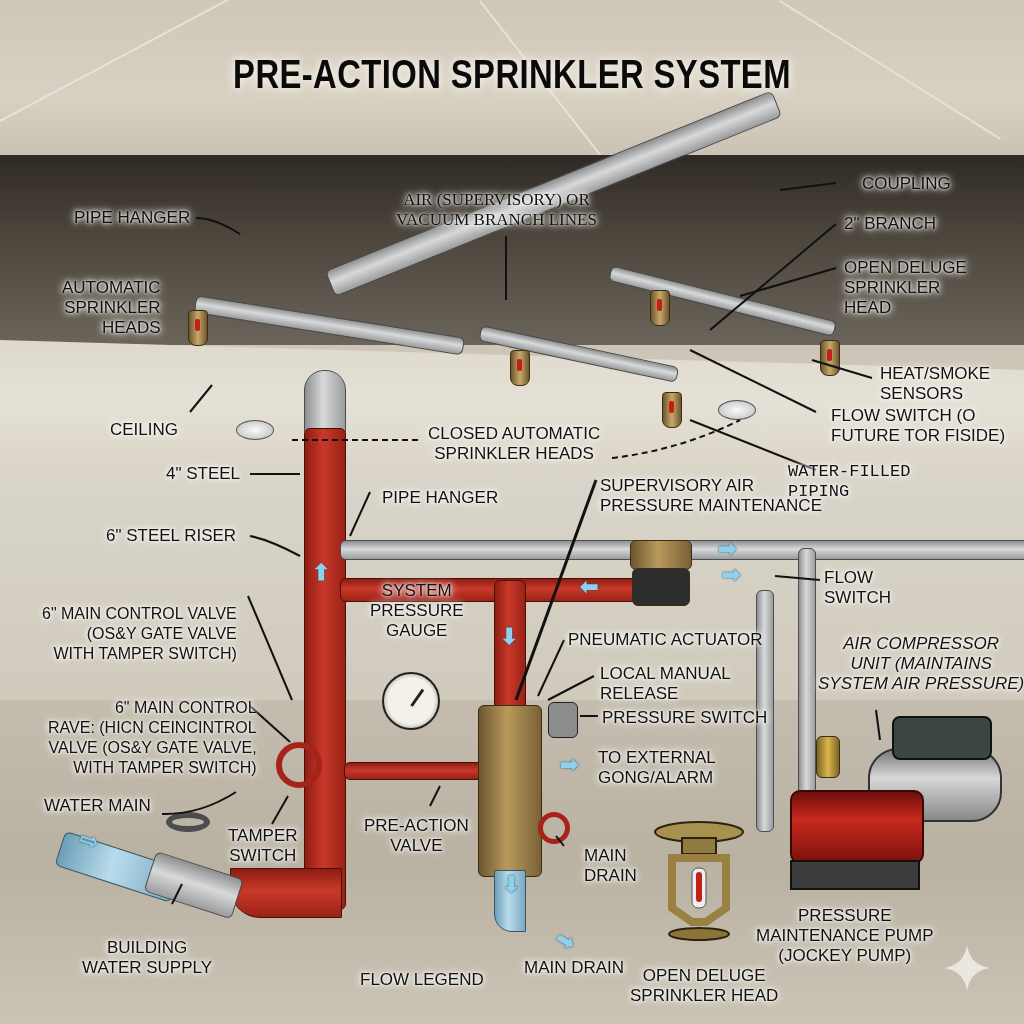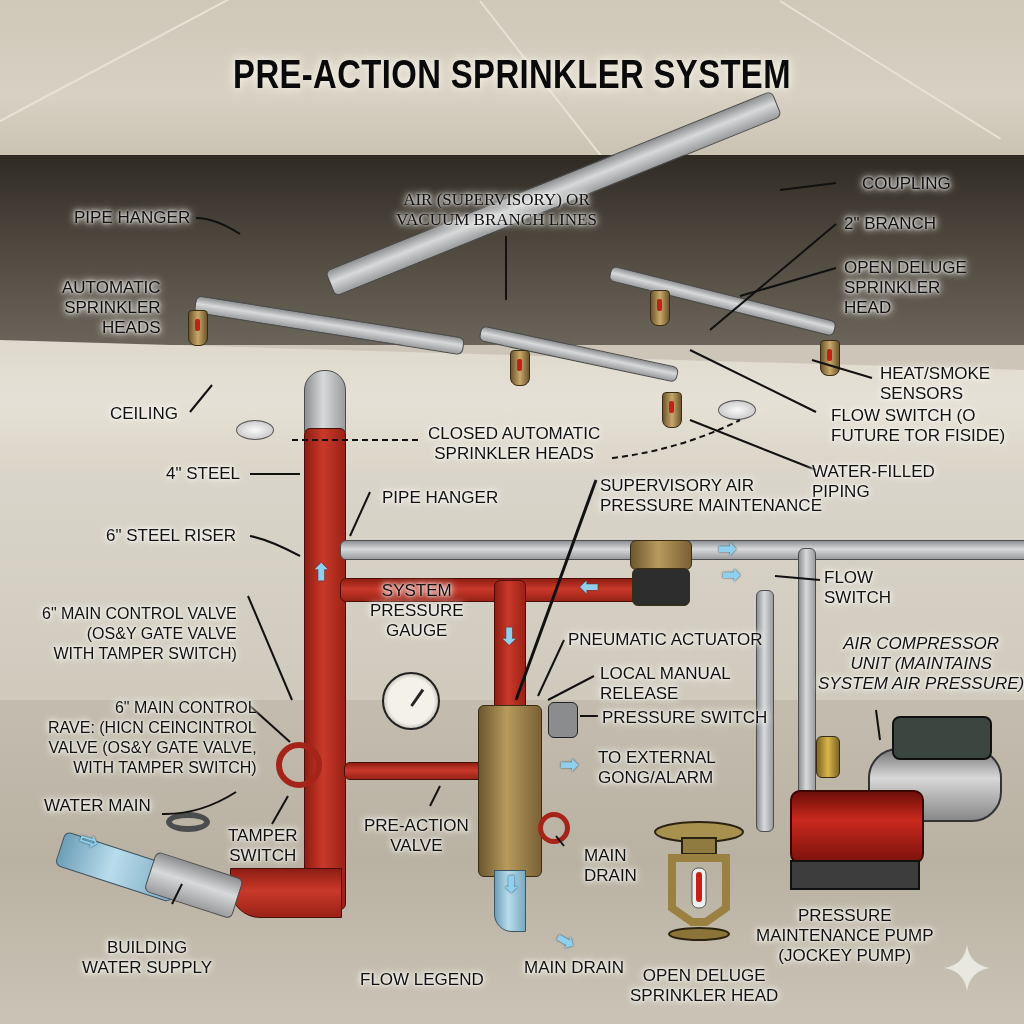--- a/index.html
+++ b/index.html
@@ -178,35 +178,35 @@
     <path d="M612 458 Q680 450 740 420"></path>
   </g>
 </svg>
 
 <div class="title">PRE-ACTION SPRINKLER SYSTEM</div>
 
 <div class="label" style="left:74px;top:208px;">PIPE HANGER</div>
 <div class="label r" style="left:62px;top:278px;">AUTOMATIC
 SPRINKLER
 HEADS</div>
-<div class="label" style="left:110px;top:404px;text-align:right;">CEILING</div>
+<div class="label" style="left:110px;top:420px;text-align:right;">CEILING</div>
 <div class="label c" style="left:396px;top:190px;font-family:Liberation Serif, serif;">AIR (SUPERVISORY) OR
 VACUUM BRANCH LINES</div>
 <div class="label" style="left:844px;top:174px;margin-left:18px;">COUPLING</div>
 <div class="label" style="left:844px;top:214px;">2" BRANCH</div>
 <div class="label" style="left:844px;top:258px;">OPEN DELUGE
 SPRINKLER
 HEAD</div>
 <div class="label" style="left:880px;top:356px;margin-top:8px;">HEAT/SMOKE
 SENSORS</div>
 <div class="label" style="left:824px;top:406px;margin-left:7px;">FLOW SWITCH (O
 FUTURE TOR FISIDE)</div>
 <div class="label c" style="left:428px;top:424px;">CLOSED AUTOMATIC
 SPRINKLER HEADS</div>
-<div class="label" style="left:812px;top:462px;">WATER-FILLED
+<div class="label" style="left:788px;top:462px;font-family:Liberation Mono, monospace;">WATER-FILLED
 PIPING</div>
 <div class="label" style="left:166px;top:464px;">4" STEEL</div>
 <div class="label" style="left:382px;top:488px;">PIPE HANGER</div>
 <div class="label" style="left:600px;top:476px;">SUPERVISORY AIR
 PRESSURE MAINTENANCE</div>
 <div class="label" style="left:106px;top:526px;">6" STEEL RISER</div>
 <div class="label" style="left:824px;top:568px;">FLOW
 SWITCH</div>
 <div class="label r" style="left:42px;top:604px;font-size:16px;">6" MAIN CONTROL VALVE
 (OS&amp;Y GATE VALVE

